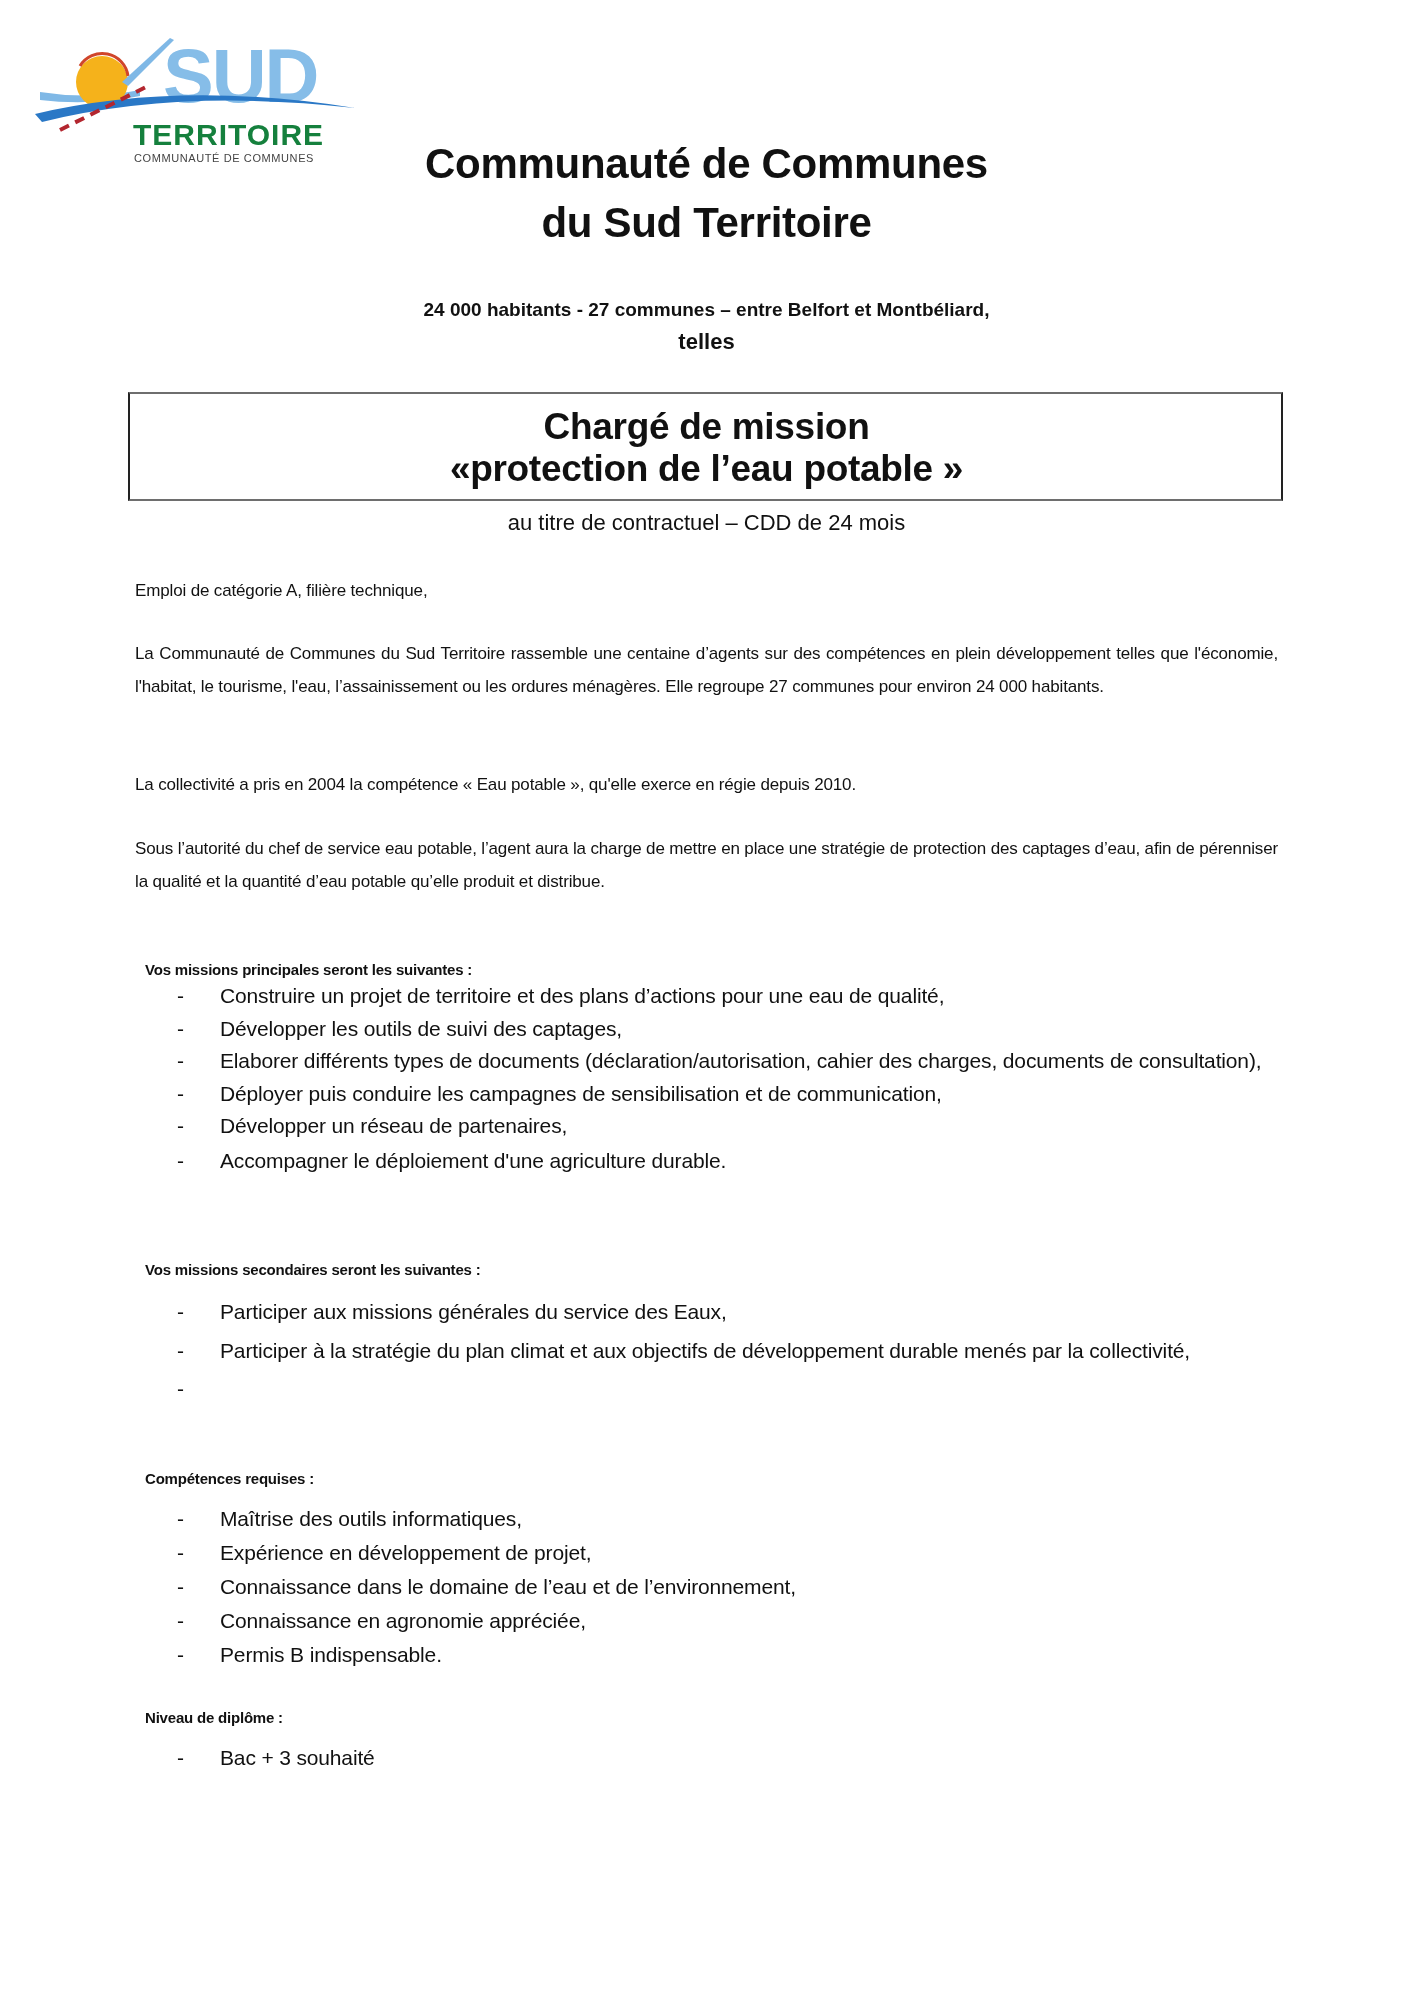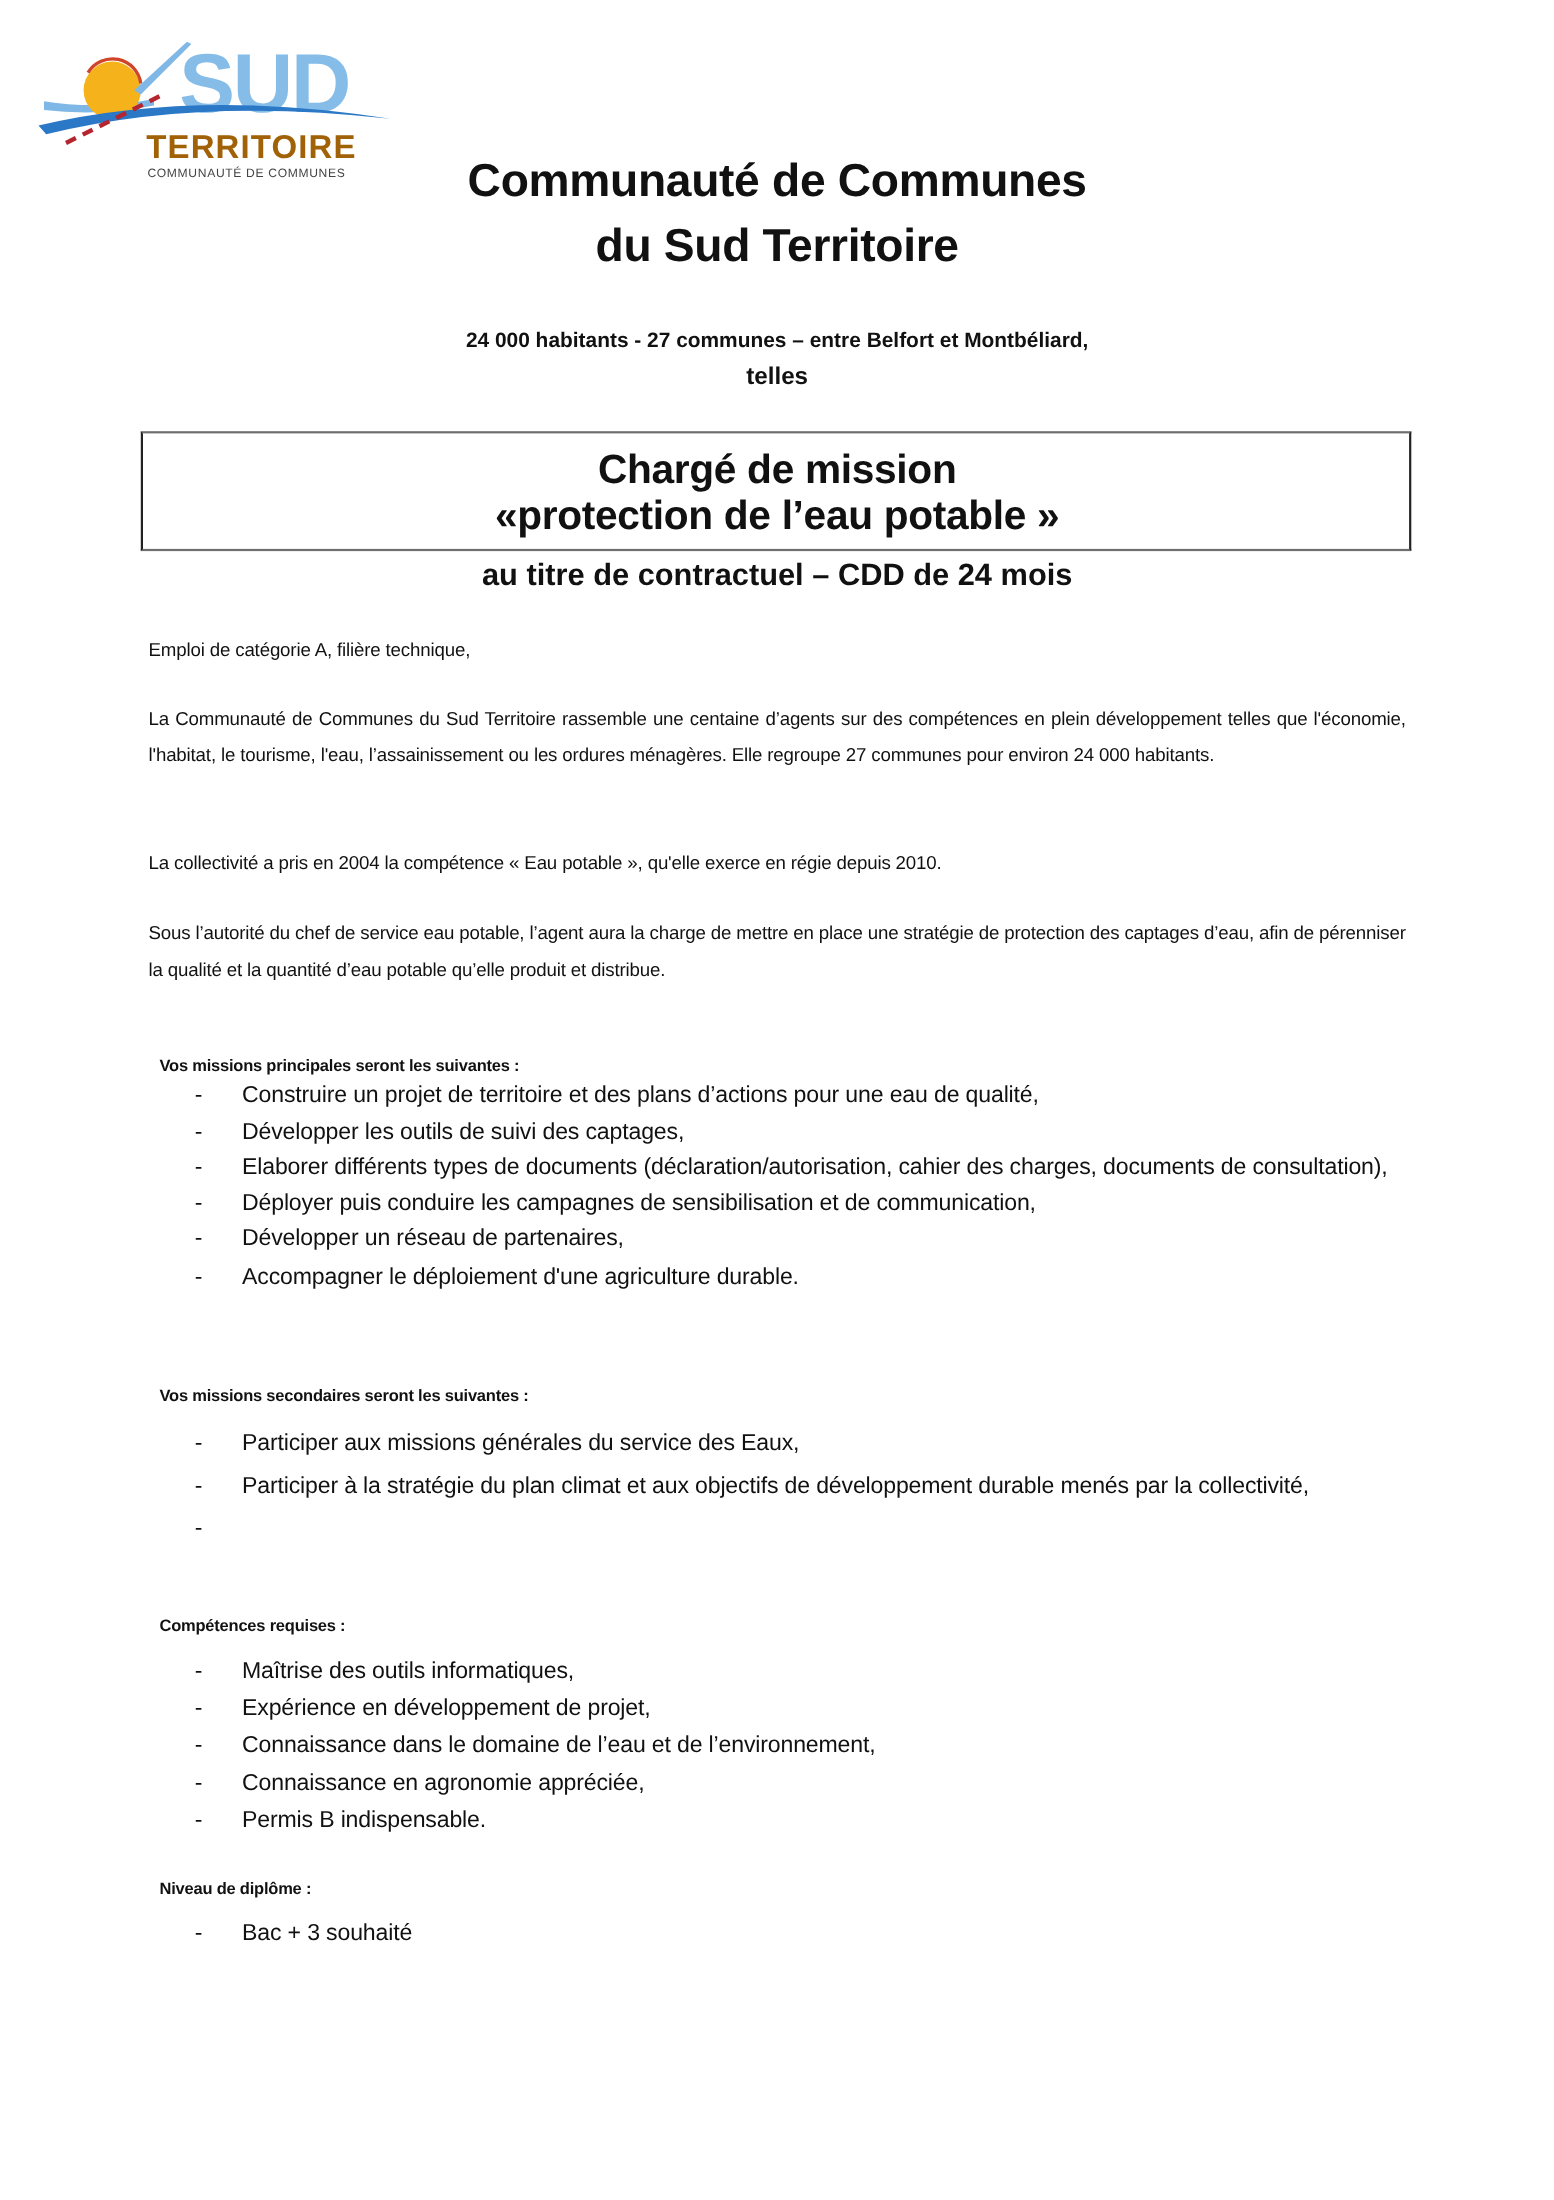--- a/index.html
+++ b/index.html
@@ -4,21 +4,21 @@
 <style>
   html, body { margin: 0; padding: 0; background: #ffffff; }
   body { width: 1413px; height: 2000px; position: relative; overflow: hidden;
          font-family: "Liberation Sans", "DejaVu Sans", sans-serif; color: #111111; }
   .abs { position: absolute; }
   .center { text-align: center; left: 0; width: 1413px; }
   .title { font-weight: bold; font-size: 42px; line-height: 59px; letter-spacing: -0.3px; }
   .subtitle { font-weight: bold; font-size: 19px; line-height: 31px; }
   .box { left: 128px; top: 392px; width: 1155px; height: 109px; border: 2px solid #6e6e6e; border-left-color: #222; border-right-color: #222; box-sizing: border-box; }
   .job-title { font-weight: bold; font-size: 37px; line-height: 44px; letter-spacing: -0.3px; }
-  .contract { font-weight: bold; font-size: 28px; line-height: 30px; }
+  .contract { font-weight: normal; font-size: 22px; line-height: 30px; }
   .body-text { left: 135px; width: 1143px; font-size: 17px; line-height: 32.5px; text-align: justify; letter-spacing: -0.15px; }
   .heading { left: 145px; font-weight: bold; font-size: 15px; line-height: 30px; letter-spacing: -0.2px; }
   .list { left: 135px; width: 1143px; margin: 0; padding: 0; list-style: none; font-size: 21px; letter-spacing: -0.15px; }
   .list li { position: relative; padding-left: 85px; line-height: 32.5px; text-align: justify; }
   .list li .dash { position: absolute; left: 42px; top: 0; }
   .list.spaced li { margin-bottom: 6px; }
   .list.comp li { margin-bottom: 1.5px; }
   .logo { left: 30px; top: 30px; width: 350px; height: 140px; }
 </style>
 </head>
@@ -33,21 +33,21 @@
     <path d="M50 36 A 26 26 0 0 1 98 46" stroke="#d0452a" stroke-width="3" fill="none"></path>
 
     <path d="M92 52 L 140 8 L 144 10 L 98 56 Z" fill="#7fb8e6"></path>
 
     <text x="133" y="72" font-family="Liberation Sans, sans-serif" font-weight="bold" font-size="76" fill="#86bde8" letter-spacing="-2">SUD</text>
 
     <path d="M5 84 Q 150 50 325 78 Q 150 58 12 92 Z" fill="#2a78c6"></path>
 
     <path d="M30 100 L 118 56" stroke="#b3262f" stroke-width="4" stroke-dasharray="10,7" fill="none"></path>
   </svg>
-  <span class="abs" style="left:103px; top:90px; font-weight:bold; font-size:30px; color:#a16207; letter-spacing:1px; line-height:30px;">TERRITOIRE</span>
+  <span class="abs" style="left:103px; top:90px; font-weight:bold; font-size:30px; color:#15803d; letter-spacing:1px; line-height:30px;">TERRITOIRE</span>
   <span class="abs" style="left:104px; top:122px; font-size:11px; color:#444; letter-spacing:0.6px; line-height:12px;">COMMUNAUTÉ DE COMMUNES</span>
 </div>
 
 <div class="abs center title" style="top:134px;">Communauté de Communes</div>
 <div class="abs center title" style="top:193px;">du Sud Territoire</div>
 <div class="abs center subtitle" style="top:294px;">24 000 habitants - 27 communes – entre Belfort et Montbéliard,</div>
 <div class="abs center subtitle" style="top:326px; font-size:22px;">telles</div>
 
 <div class="abs box"></div>
 <div class="abs center job-title" style="top:405px;">Chargé de mission</div>

